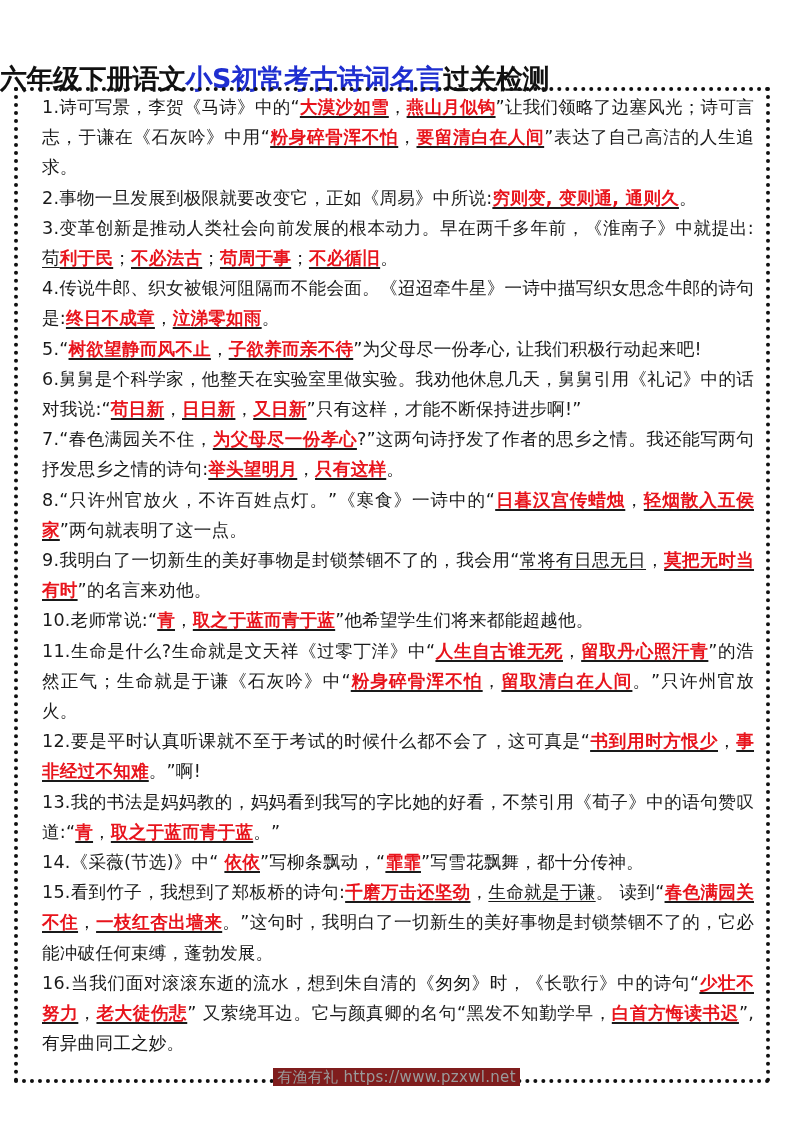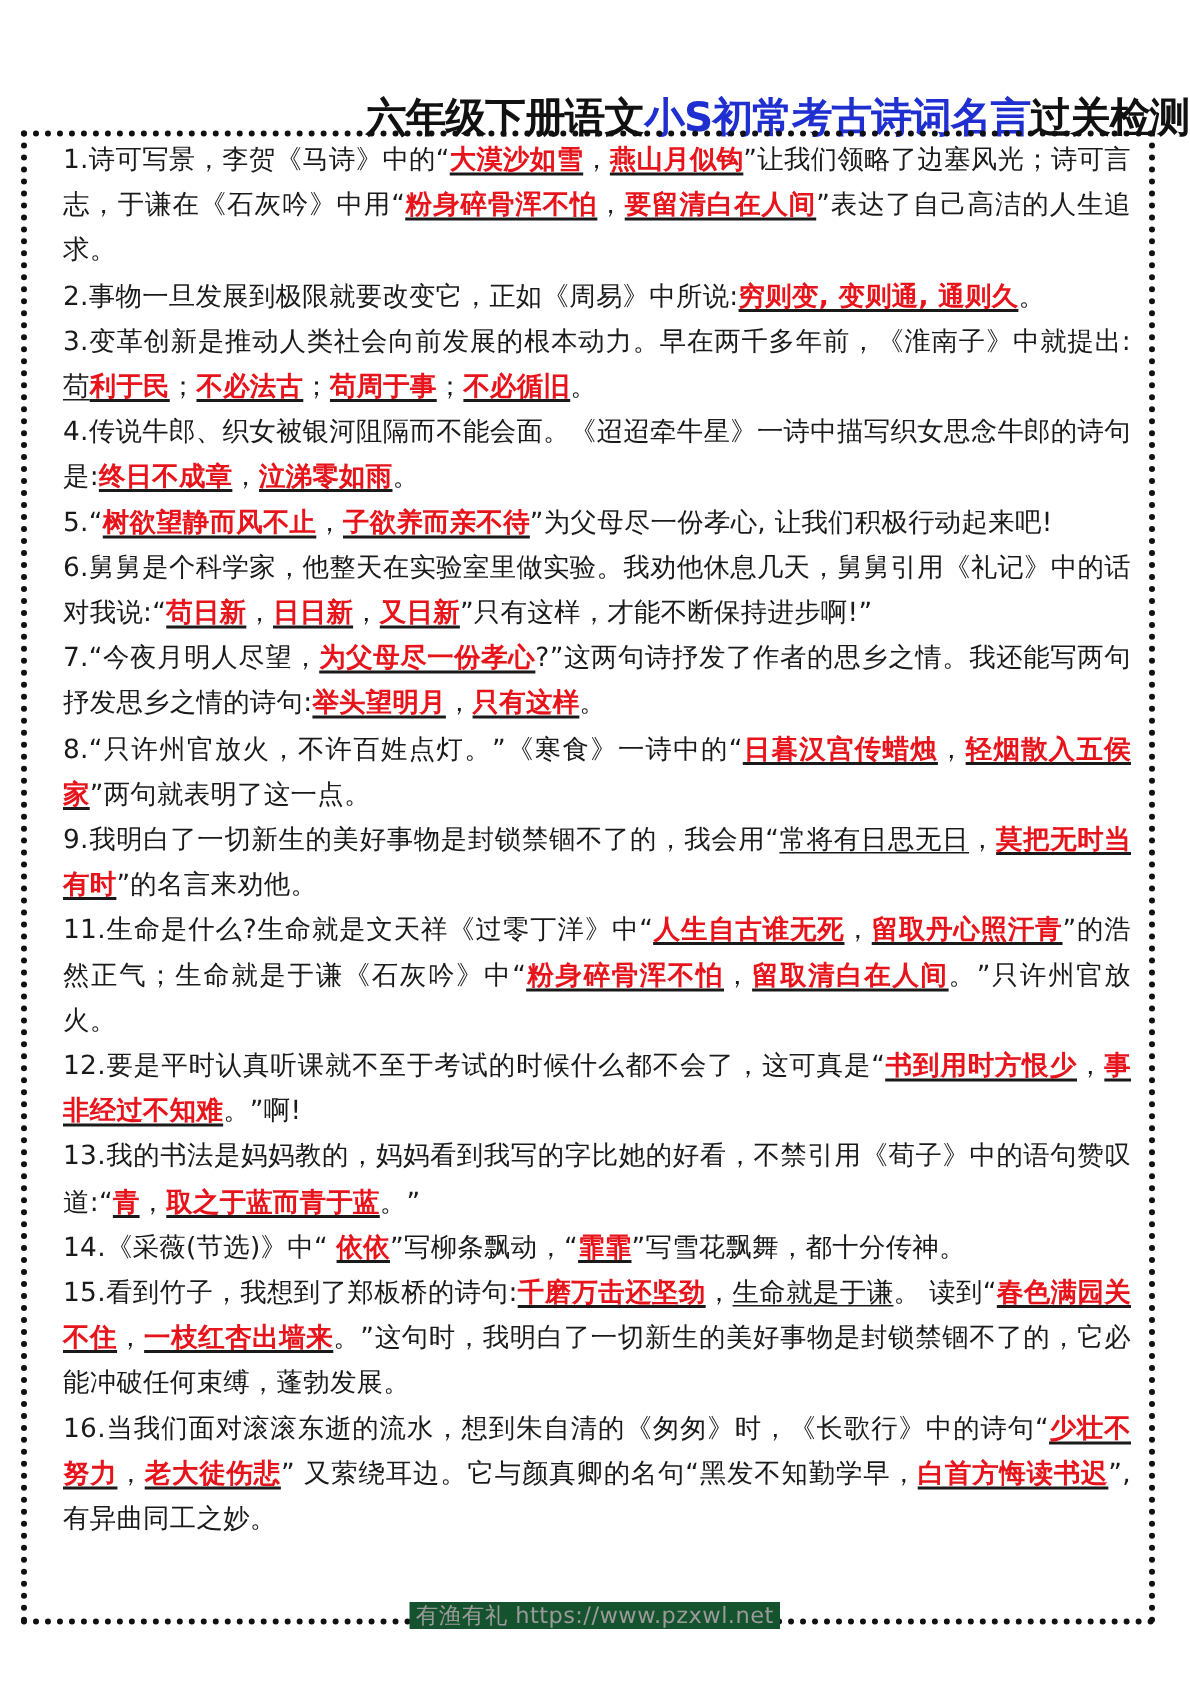--- a/index.html
+++ b/index.html
@@ -13,21 +13,21 @@
       position: relative;
       overflow: hidden;
       font-family: "DejaVu Sans", "Liberation Sans", sans-serif;
       color: #1a1a1a;
     }
     .page-title {
       position: absolute;
       top: 44px;
       left: 0;
       width: 793px;
-      text-align: right;
+      text-align: left;
       font-size: 27px;
       font-weight: bold;
       letter-spacing: -0.5px;
       line-height: 34px;
       color: #111111;
     }
     .page-title .accent {
       color: #1f2fd0;
     }
     .frame {
@@ -82,44 +82,45 @@
       top: 1068px;
       left: 0;
       width: 793px;
       text-align: center;
       font-size: 15px;
       color: #9a9a9a;
       letter-spacing: 0.3px;
       background: transparent;
     }
     .watermark span {
-      background: #14532d;
+      background: #7f1d1d;
       padding: 0 4px;
     }
   </style>
 </head>
 <body>
 
 <h1 class="page-title">
   <span>六年级下册语文</span><span class="accent">小S初常考古诗词名言</span><span>过关检测</span>
 </h1>
 
 <div class="frame-shadow"></div>
 <div class="frame"></div>
 
 <div class="content" id="content">
     <p class="item"><span>1.</span><span>诗可写景，李贺《马诗》中的“</span><span class="hl">大漠沙如雪</span><span>，</span><span class="hl">燕山月似钩</span><span>”让我们领略了边塞风光；诗可言志，于谦在《石灰吟》中用“</span><span class="hl">粉身碎骨浑不怕</span><span>，</span><span class="hl">要留清白在人间</span><span>”表达了自己高洁的人生追求。</span></p>
     <p class="item"><span>2.</span><span>事物一旦发展到极限就要改变它，正如《周易》中所说:</span><span class="hl">穷则变, 变则通, 通则久</span><span>。</span></p>
     <p class="item"><span>3.</span><span>变革创新是推动人类社会向前发展的根本动力。早在两千多年前，《淮南子》中就提出:</span><span class="ul">苟</span><span class="hl">利于民</span><span>；</span><span class="hl">不必法古</span><span>；</span><span class="hl">苟周于事</span><span>；</span><span class="hl">不必循旧</span><span>。</span></p>
     <p class="item"><span>4.</span><span>传说牛郎、织女被银河阻隔而不能会面。《迢迢牵牛星》一诗中描写织女思念牛郎的诗句是:</span><span class="hl">终日不成章</span><span>，</span><span class="hl">泣涕零如雨</span><span>。</span></p>
     <p class="item"><span>5.</span><span>“</span><span class="hl">树欲望静而风不止</span><span>，</span><span class="hl">子欲养而亲不待</span><span>”为父母尽一份孝心, 让我们积极行动起来吧!</span></p>
     <p class="item"><span>6.</span><span>舅舅是个科学家，他整天在实验室里做实验。我劝他休息几天，舅舅引用《礼记》中的话对我说:“</span><span class="hl">苟日新</span><span>，</span><span class="hl">日日新</span><span>，</span><span class="hl">又日新</span><span>”只有这样，才能不断保持进步啊!”</span></p>
-    <p class="item"><span>7.</span><span>“今夜月明人尽望，</span><span class="hl">为父母尽一份孝心</span><span>?”这两句诗抒发了作者的思乡之情。我还能写两句抒发思乡之情的诗句:</span><span class="hl">举头望明月</span><span>，</span><span class="hl">只有这样</span><span>。</span></p>
+    <p class="item"><span>7.</span><span>“春色满园关不住，</span><span class="hl">为父母尽一份孝心</span><span>?”这两句诗抒发了作者的思乡之情。我还能写两句抒发思乡之情的诗句:</span><span class="hl">举头望明月</span><span>，</span><span class="hl">只有这样</span><span>。</span></p>
     <p class="item"><span>8.</span><span>“只许州官放火，不许百姓点灯。”《寒食》一诗中的“</span><span class="hl">日暮汉宫传蜡烛</span><span>，</span><span class="hl">轻烟散入五侯家</span><span>”两句就表明了这一点。</span></p>
     <p class="item"><span>9.</span><span>我明白了一切新生的美好事物是封锁禁锢不了的，我会用“</span><span class="ul">常将有日思无日</span><span>，</span><span class="hl">莫把无时当有时</span><span>”的名言来劝他。</span></p>
+    <p class="item"><span>10.</span><span>老师常说:“</span><span class="hl">青</span><span>，</span><span class="hl">取之于蓝而青于蓝</span><span>”他希望学生们将来都能超越他。</span></p>
     <p class="item"><span>11.</span><span>生命是什么?生命就是文天祥《过零丁洋》中“</span><span class="hl">人生自古谁无死</span><span>，</span><span class="hl">留取丹心照汗青</span><span>”的浩然正气；生命就是于谦《石灰吟》中“</span><span class="hl">粉身碎骨浑不怕</span><span>，</span><span class="hl">留取清白在人间</span><span>。”只许州官放火。</span></p>
     <p class="item"><span>12.</span><span>要是平时认真听课就不至于考试的时候什么都不会了，这可真是“</span><span class="hl">书到用时方恨少</span><span>，</span><span class="hl">事非经过不知难</span><span>。”啊!</span></p>
     <p class="item"><span>13.</span><span>我的书法是妈妈教的，妈妈看到我写的字比她的好看，不禁引用《荀子》中的语句赞叹道:“</span><span class="hl">青</span><span>，</span><span class="hl">取之于蓝而青于蓝</span><span>。”</span></p>
     <p class="item"><span>14.</span><span>《采薇(节选)》中“ </span><span class="hl">依依</span><span>”写柳条飘动，“</span><span class="hl">霏霏</span><span>”写雪花飘舞，都十分传神。</span></p>
     <p class="item"><span>15.</span><span>看到竹子，我想到了郑板桥的诗句:</span><span class="hl">千磨万击还坚劲</span><span>，</span><span class="ul">生命就是于谦</span><span>。 读到“</span><span class="hl">春色满园关不住</span><span>，</span><span class="hl">一枝红杏出墙来</span><span>。”这句时，我明白了一切新生的美好事物是封锁禁锢不了的，它必能冲破任何束缚，蓬勃发展。</span></p>
     <p class="item"><span>16.</span><span>当我们面对滚滚东逝的流水，想到朱自清的《匆匆》时，《长歌行》中的诗句“</span><span class="hl">少壮不努力</span><span>，</span><span class="hl">老大徒伤悲</span><span>” 又萦绕耳边。它与颜真卿的名句“黑发不知勤学早，</span><span class="hl">白首方悔读书迟</span><span>”, 有异曲同工之妙。</span></p>
   </div>
 
 <div class="watermark">
   <span>有渔有礼 https://www.pzxwl.net</span>

